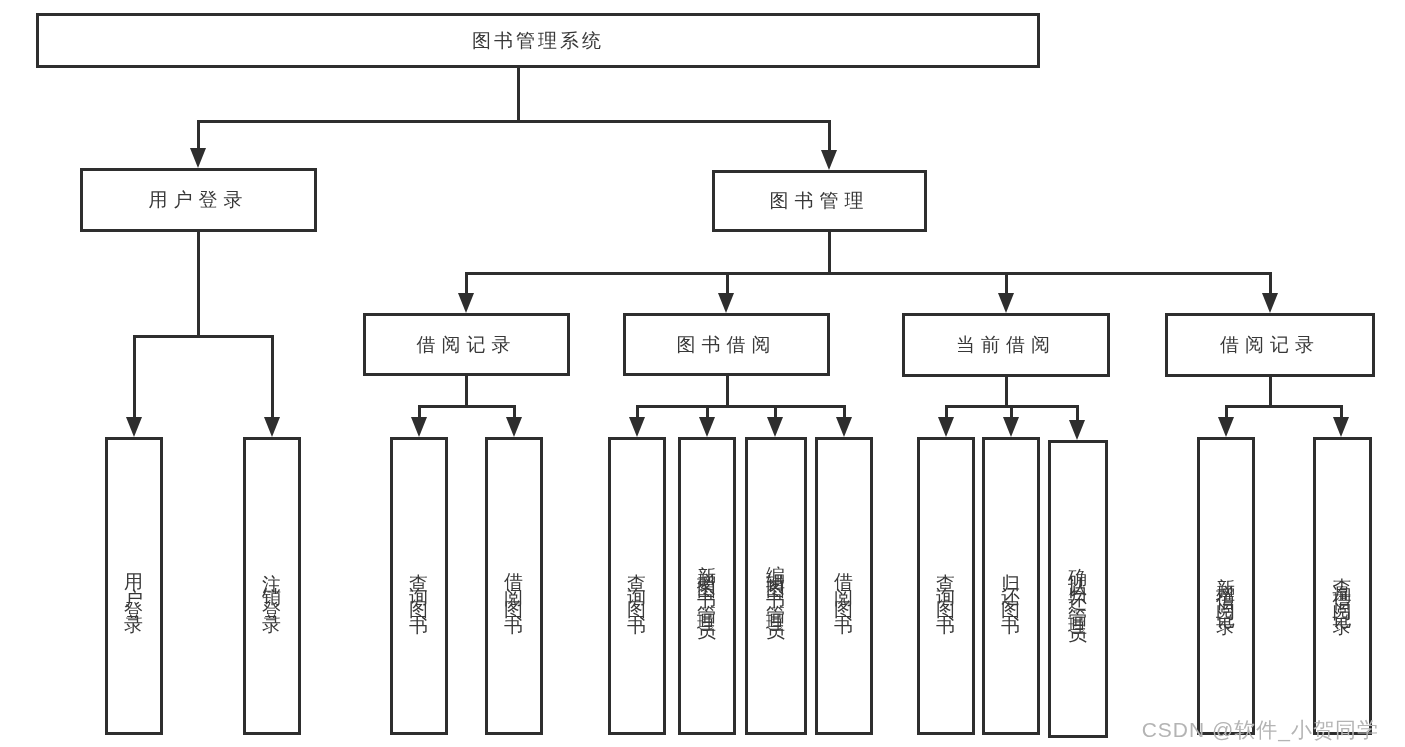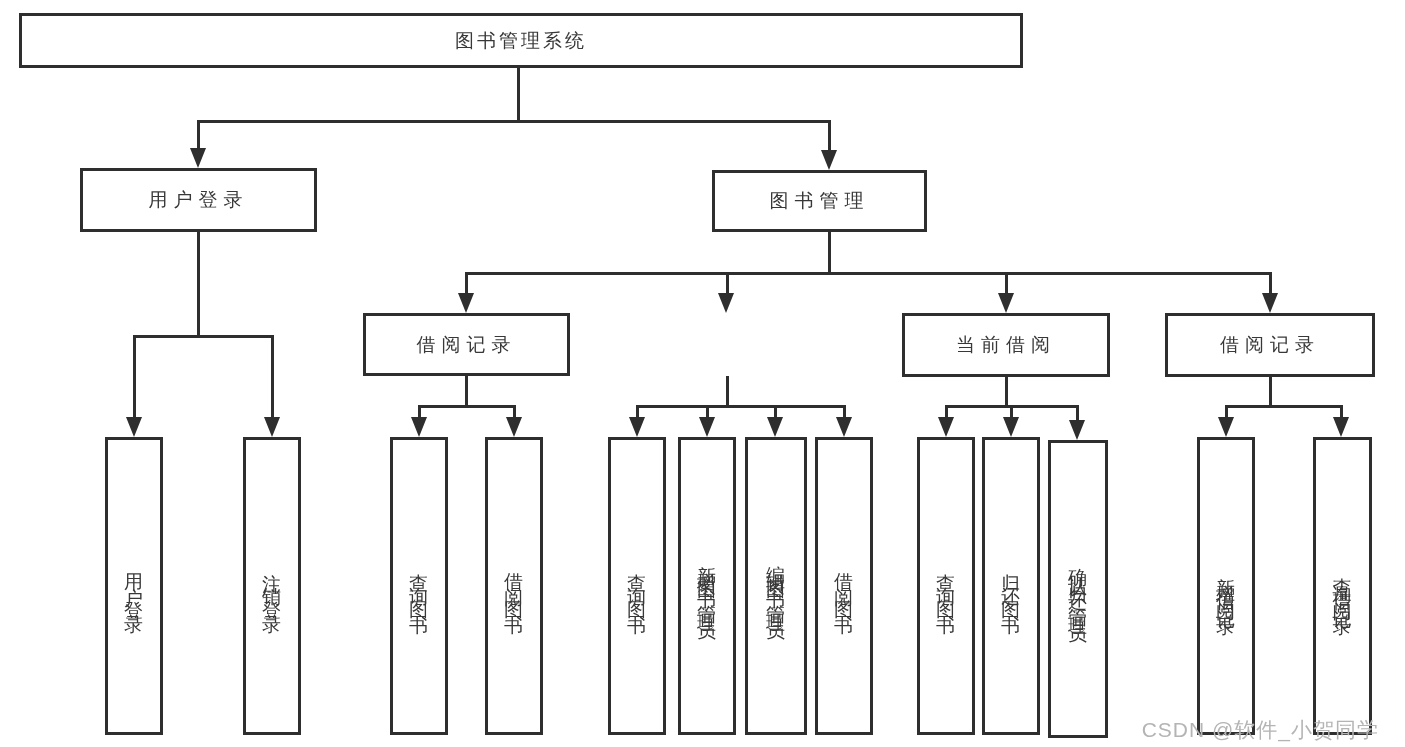--- a/index.html
+++ b/index.html
@@ -30,36 +30,39 @@
   .watermark{
     position:absolute;top:716px;right:26px;font-size:21px;color:#b4b4b4;
     letter-spacing:1px;white-space:nowrap;
   }
 </style>
 </head>
 <body>
 
 <div id="canvas">
 
-  <div class="box title" style="left:19px;top:13px;width:1004px;height:55px;">
+  <div class="box title" style="left:36px;top:13px;width:1004px;height:55px;">
     <span>图书管理系统</span>
   </div>
 
   <div class="box lvl" style="left:80px;top:168px;width:237px;height:64px;">
     <span>用户登录</span>
   </div>
 
   <div class="box lvl" style="left:712px;top:170px;width:215px;height:62px;">
     <span>图书管理</span>
   </div>
 
   <div class="box lvl" style="left:363px;top:313px;width:207px;height:63px;">
     <span>借阅记录</span>
   </div>
 
+  <div class="box lvl" style="left:623px;top:313px;width:207px;height:63px;">
+    <span>图书借阅</span>
+  </div>
 
   <div class="box lvl" style="left:902px;top:313px;width:208px;height:64px;">
     <span>当前借阅</span>
   </div>
 
   <div class="box lvl" style="left:1165px;top:313px;width:210px;height:64px;">
     <span>借阅记录</span>
   </div>
 
   <div class="box leaf" style="left:105px;">

